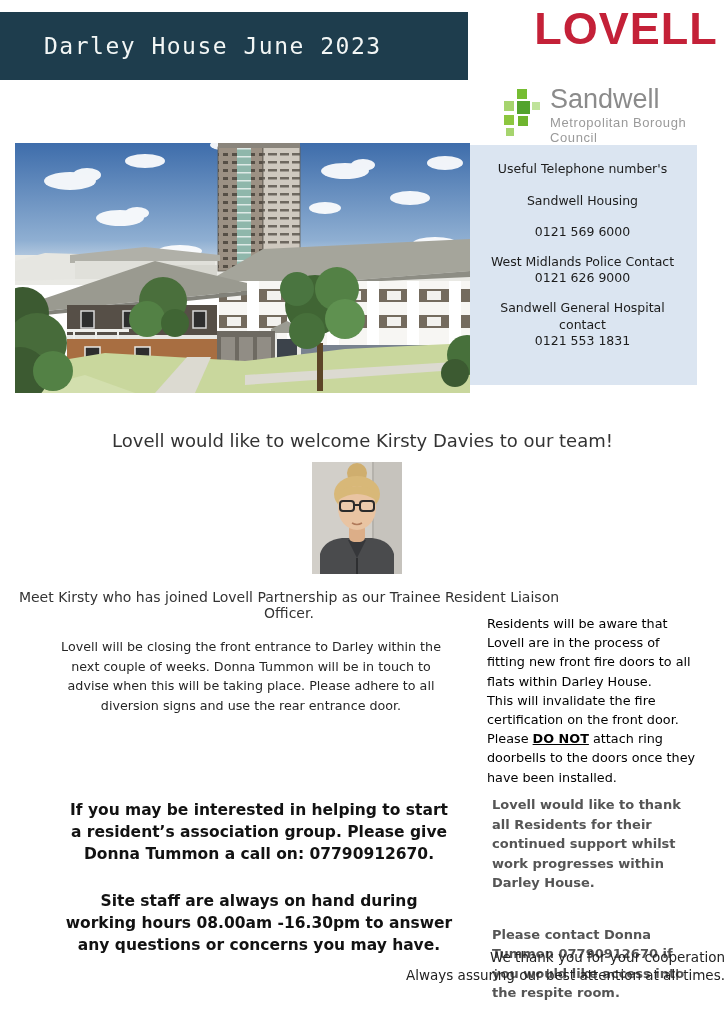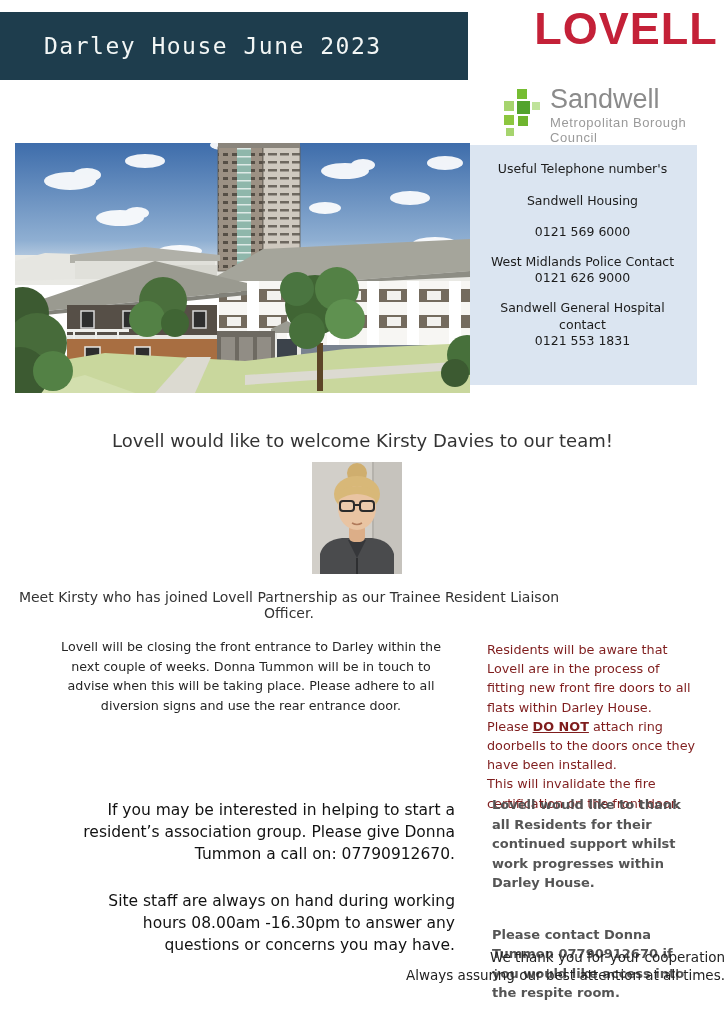--- a/index.html
+++ b/index.html
@@ -36,25 +36,25 @@
   .phone-title{margin-bottom:16px;}
   .phone-entry{margin-bottom:14px;}
   
   .welcome-line{position:absolute;left:0;top:430px;width:725px;text-align:center;font-size:18px;color:#333;}
   .portrait{position:absolute;left:312px;top:462px;width:90px;height:112px;}
   .meet-line{position:absolute;left:0;top:589px;width:578px;text-align:center;font-size:14px;color:#333;}
   
   .left-col{position:absolute;left:55px;top:637px;width:392px;text-align:center;
     font-size:12.7px;line-height:1.55;color:#262626;}
   .left-col p{margin:0 0 20px 0;}
-  .right-col{position:absolute;left:487px;top:640px;width:212px;text-align:left;
-    font-size:12.8px;line-height:1.5;color:#7f1d1d;}
+  .right-col{position:absolute;left:487px;top:614px;width:212px;text-align:left;
+    font-size:12.8px;line-height:1.5;color:#000000;}
   .do-not{font-weight:bold;text-decoration:underline;}
-  .left-bold{position:absolute;left:63px;top:799px;width:392px;text-align:right;
-    font-size:15.5px;font-weight:normal;color:#121212;line-height:1.42;}
+  .left-bold{position:absolute;left:63px;top:799px;width:392px;text-align:center;
+    font-size:15.5px;font-weight:bold;color:#121212;line-height:1.42;}
   .left-bold p{margin:0 0 25px 0;}
   .right-bold{position:absolute;left:492px;top:795px;width:205px;text-align:left;
     font-size:13px;font-weight:bold;color:#555555;line-height:1.5;}
   .right-bold p{margin:0 0 32px 0;}
   
   .footer{position:absolute;left:0;top:948px;width:725px;text-align:right;
     font-size:13.5px;color:#222;line-height:1.35;}
 </style>
 </head>
 <body>
@@ -291,22 +291,22 @@
   </div>
 
   <div class="meet-line">Meet Kirsty who has joined Lovell Partnership as our Trainee Resident Liaison Officer.</div>
 
   <div class="left-col">
     <p>Lovell will be closing the front entrance to Darley within the next couple of weeks. Donna Tummon will be in touch to advise when this will be taking place. Please adhere to all diversion signs and use the rear entrance door.</p>
   </div>
 
   <div class="right-col">
     <div>Residents will be aware that Lovell are in the process of fitting new front fire doors to all flats within Darley House.</div>
+    <div>This will invalidate the fire certification on the front door.</div>
     <div><span>Please </span><span class="do-not">DO NOT</span><span> attach ring doorbells to the doors once they have been installed.</span></div>
-    <div>This will invalidate the fire certification on the front door.</div>
   </div>
 
   <div class="left-bold">
     <p>If you may be interested in helping to start a resident’s association group. Please give Donna Tummon a call on: 07790912670.</p>
     <p>Site staff are always on hand during working hours 08.00am -16.30pm to answer any questions or concerns you may have.</p>
   </div>
 
   <div class="right-bold">
     <p>Lovell would like to thank all Residents for their continued support whilst work progresses within Darley House.</p>
     <p>Please contact Donna Tummon 07790912670 if you would like access into the respite room.</p>

